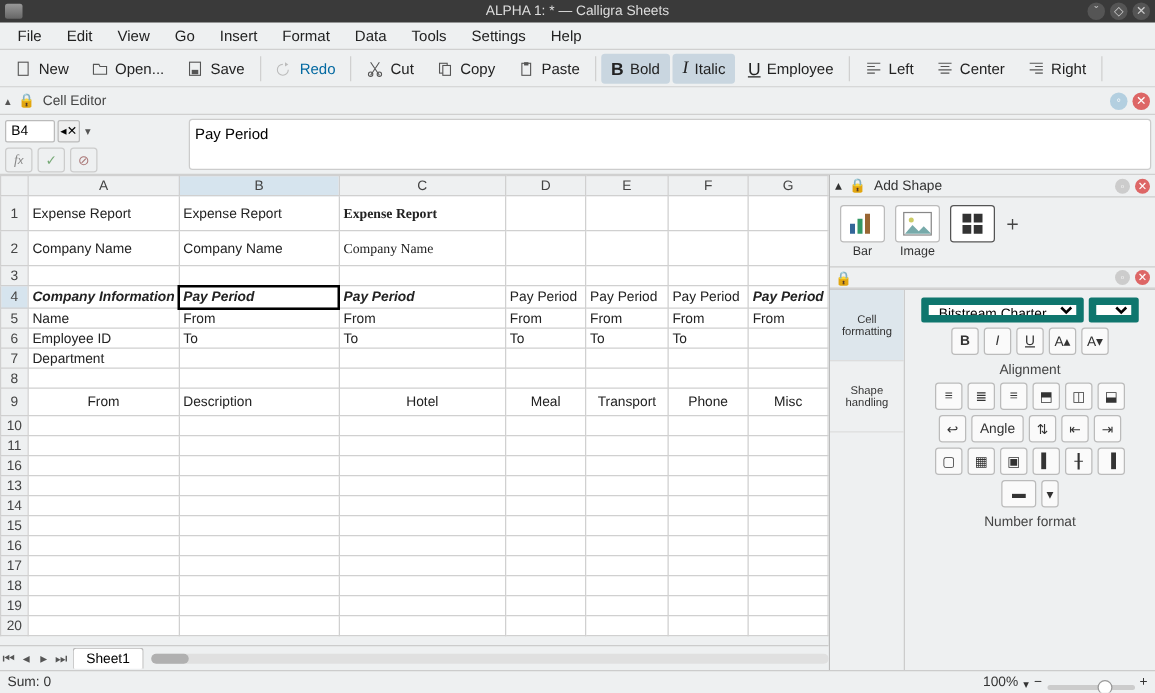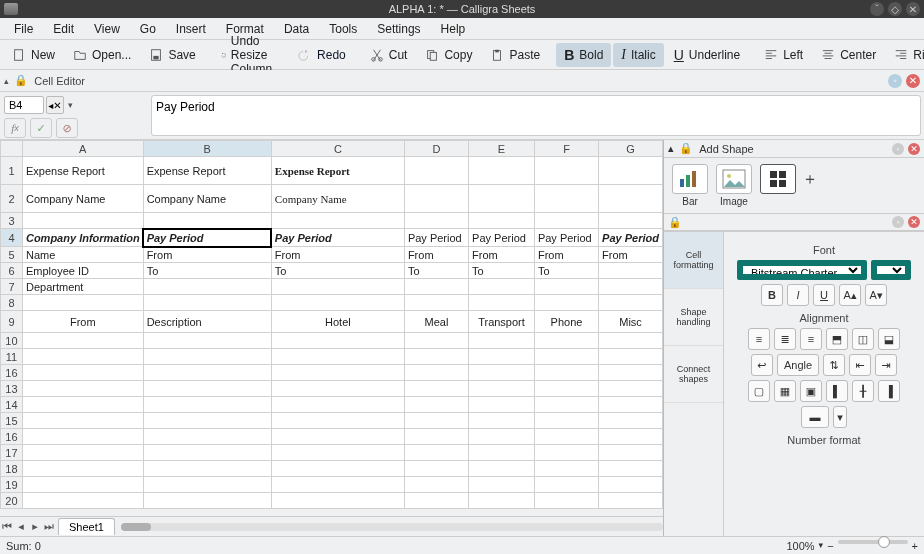--- a/index.html
+++ b/index.html
@@ -5,21 +5,21 @@
 * { box-sizing: border-box; margin: 0; padding: 0; font-family: sans-serif; }
 body { width: 924px; height: 554px; background: #eef0f1; overflow: hidden; display: flex; flex-direction: column; font-size: 12px; }
 .titlebar { height: 18px; background: #3a3a3a; color: #ddd; display: flex; align-items: center; justify-content: center; position: relative; font-size: 11px; }
 .titlebar .left { position: absolute; left: 4px; width: 14px; height: 12px; background: linear-gradient(#999,#666); border-radius: 2px; }
 .titlebar .right { position: absolute; right: 4px; display: flex; gap: 4px; }
 .titlebar .right div { width: 14px; height: 14px; border-radius: 7px; background: #555; color: #ccc; display:flex; align-items:center; justify-content:center; font-size:10px; }
 .menubar { height: 22px; background: #eef0f1; display: flex; align-items: center; padding: 0 4px; border-bottom: 1px solid #d0d0d0; }
 .menubar span { padding: 0 10px; font-size: 12px; color: #222; }
 .toolbar { height: 30px; background: #eef0f1; display: flex; align-items: center; padding: 0 4px; gap: 2px; border-bottom: 1px solid #d0d0d0; }
 .tbtn { display: flex; align-items: center; padding: 4px 8px; border-radius: 3px; gap: 5px; font-size: 12px; color: #222; }
-.tbtn.disabled { color: #0f172a; }
+.tbtn.disabled { color: #0369a1; }
 .tbtn.active { background: #c9d6e0; }
 .tbtn svg { width: 14px; height: 14px; }
 .tsep { width: 1px; height: 20px; background: #d0d0d0; margin: 0 2px; }
 .cellbar { height: 22px; background: #eef0f1; display: flex; align-items: center; padding: 0 4px; border-bottom: 1px solid #d0d0d0; gap: 6px; font-size: 11px; }
 .cellbar .caret { font-size: 9px; color:#555; }
 .cellbar .lbl { color:#444; }
 .cellbar .spacer { flex:1; }
 .cellbar .end { display:flex; gap:4px; align-items:center; }
 .cellbar .end div { width:14px; height:14px; border-radius:7px; background:#b3cfe0; color:#fff; display:flex; align-items:center; justify-content:center; font-size:10px; }
 .cellbar .end div.x { background:#d66; }
@@ -65,21 +65,21 @@
 .tabs .vt.active { background:#dde6ec; }
 .tabs .vt svg { width:16px; height:16px; margin-bottom:2px; }
 .propbody { flex:1; overflow-y:auto; padding:6px; }
 .sect { text-align:center; font-size:11px; color:#444; margin:6px 0 4px; }
 .row { display:flex; align-items:center; gap:4px; margin-bottom:4px; justify-content:center; }
 .row select, .row input { height:20px; border:6px solid #0f766e; border-radius:2px; font-size:11px; padding:0 4px; background:#fff; }
 .btns2 { display:flex; gap:4px; justify-content:center; margin-bottom:4px; flex-wrap:wrap; }
 .btns2 .b { width:22px; height:22px; border:1px solid #bbb; border-radius:3px; display:flex; align-items:center; justify-content:center; font-size:11px; background:#fafafa; color:#333; }
 .statusbar { height:18px; background:#eef0f1; border-top:1px solid #ccc; display:flex; align-items:center; padding:0 6px; font-size:11px; color:#333; }
 .statusbar .spacer { flex:1; }
-.statusbar .zoom { display:flex; align-items:flex-start; gap:4px; }
+.statusbar .zoom { display:flex; align-items:flex-end; gap:4px; }
 .statusbar .slider { width:70px; height:4px; background:#ccc; border-radius:2px; position:relative; }
 .statusbar .slider div { position:absolute; left:40px; top:-4px; width:12px; height:12px; border-radius:6px; background:#fff; border:1px solid #999; }
 </style>
 </head>
 <body>
 
 <div class="titlebar">
   <div class="left"></div>
   <span>ALPHA 1: * — Calligra Sheets</span>
   <div class="right">
@@ -116,27 +116,20 @@
       <span>Open...</span>
     </div>
   <div class="tbtn">
       <svg viewBox="0 0 16 16">
         <rect x="3" y="2" width="10" height="12" fill="none" stroke="#555"></rect>
         <rect x="5" y="9" width="6" height="4" fill="#555"></rect>
       </svg>
       <span>Save</span>
     </div>
   <div class="tsep"></div>
-  <div class="tbtn">
-      <svg viewBox="0 0 16 16">
-        <path d="M10 4a5 5 0 1 1-5 5" fill="none" stroke="#555"></path>
-        <path d="M5 4l3-2v4z" fill="#555"></path>
-      </svg>
-      <span>Undo Resize Column</span>
-    </div>
   <div class="tbtn disabled">
       <svg viewBox="0 0 16 16">
         <path d="M6 4a5 5 0 1 0 5 5" fill="none" stroke="#bbb"></path>
         <path d="M11 4l-3-2v4z" fill="#bbb"></path>
       </svg>
       <span>Redo</span>
     </div>
   <div class="tsep"></div>
   <div class="tbtn">
       <svg viewBox="0 0 16 16">
@@ -164,21 +157,21 @@
   <div class="tbtn active">
       <span style="font-weight:bold;font-size:14px">B</span>
       <span>Bold</span>
     </div>
   <div class="tbtn active">
       <span style="font-style:italic;font-family:serif;font-size:14px">I</span>
       <span>Italic</span>
     </div>
   <div class="tbtn">
       <span style="text-decoration:underline;font-size:14px">U</span>
-      <span>Underline</span>
+      <span>Employee</span>
     </div>
   <div class="tsep"></div>
   <div class="tbtn">
       <svg viewBox="0 0 16 16">
         <path d="M2 3h12M2 6h7M2 9h12M2 12h7" stroke="#555"></path>
       </svg>
       <span>Left</span>
     </div>
   <div class="tbtn">
       <svg viewBox="0 0 16 16">
@@ -555,29 +548,22 @@
             </svg>
             <span>Cell formatting</span>
           </div>
         <div class="vt">
             <svg viewBox="0 0 16 16">
               <path d="M3 13L13 3" stroke="#555"></path>
               <path d="M10 3h3v3" stroke="#555" fill="none"></path>
             </svg>
             <span>Shape handling</span>
           </div>
-        <div class="vt">
-            <svg viewBox="0 0 16 16">
-              <path d="M3 13L13 3" stroke="#36c" stroke-width="2"></path>
-            </svg>
-            <span>Connect shapes</span>
-          </div>
       </div>
       <div class="propbody">
-        <div class="sect">Font</div>
         <div class="row">
           <select style="width:130px"><option>Bitstream Charter</option></select>
           <select style="width:40px"><option>10</option></select>
         </div>
         <div class="btns2">
           <div class="b">
               <b>B</b>
             </div>
           <div class="b">
               <i>I</i>

